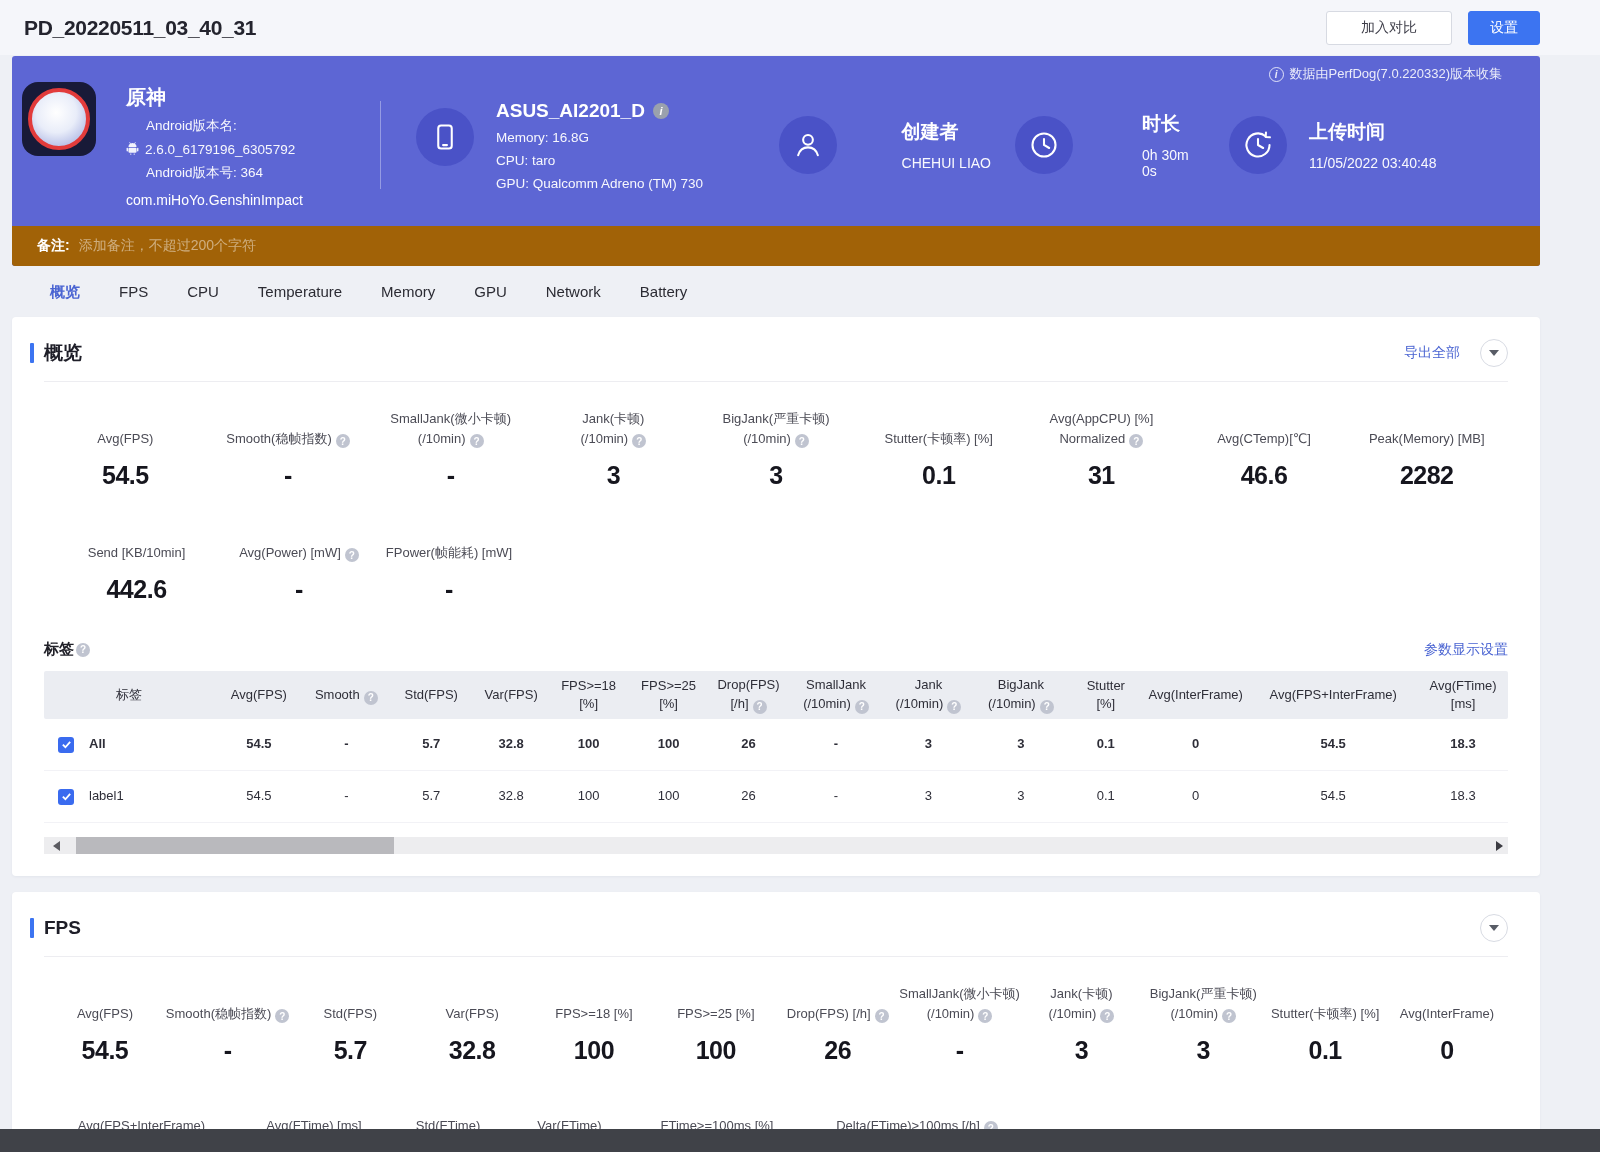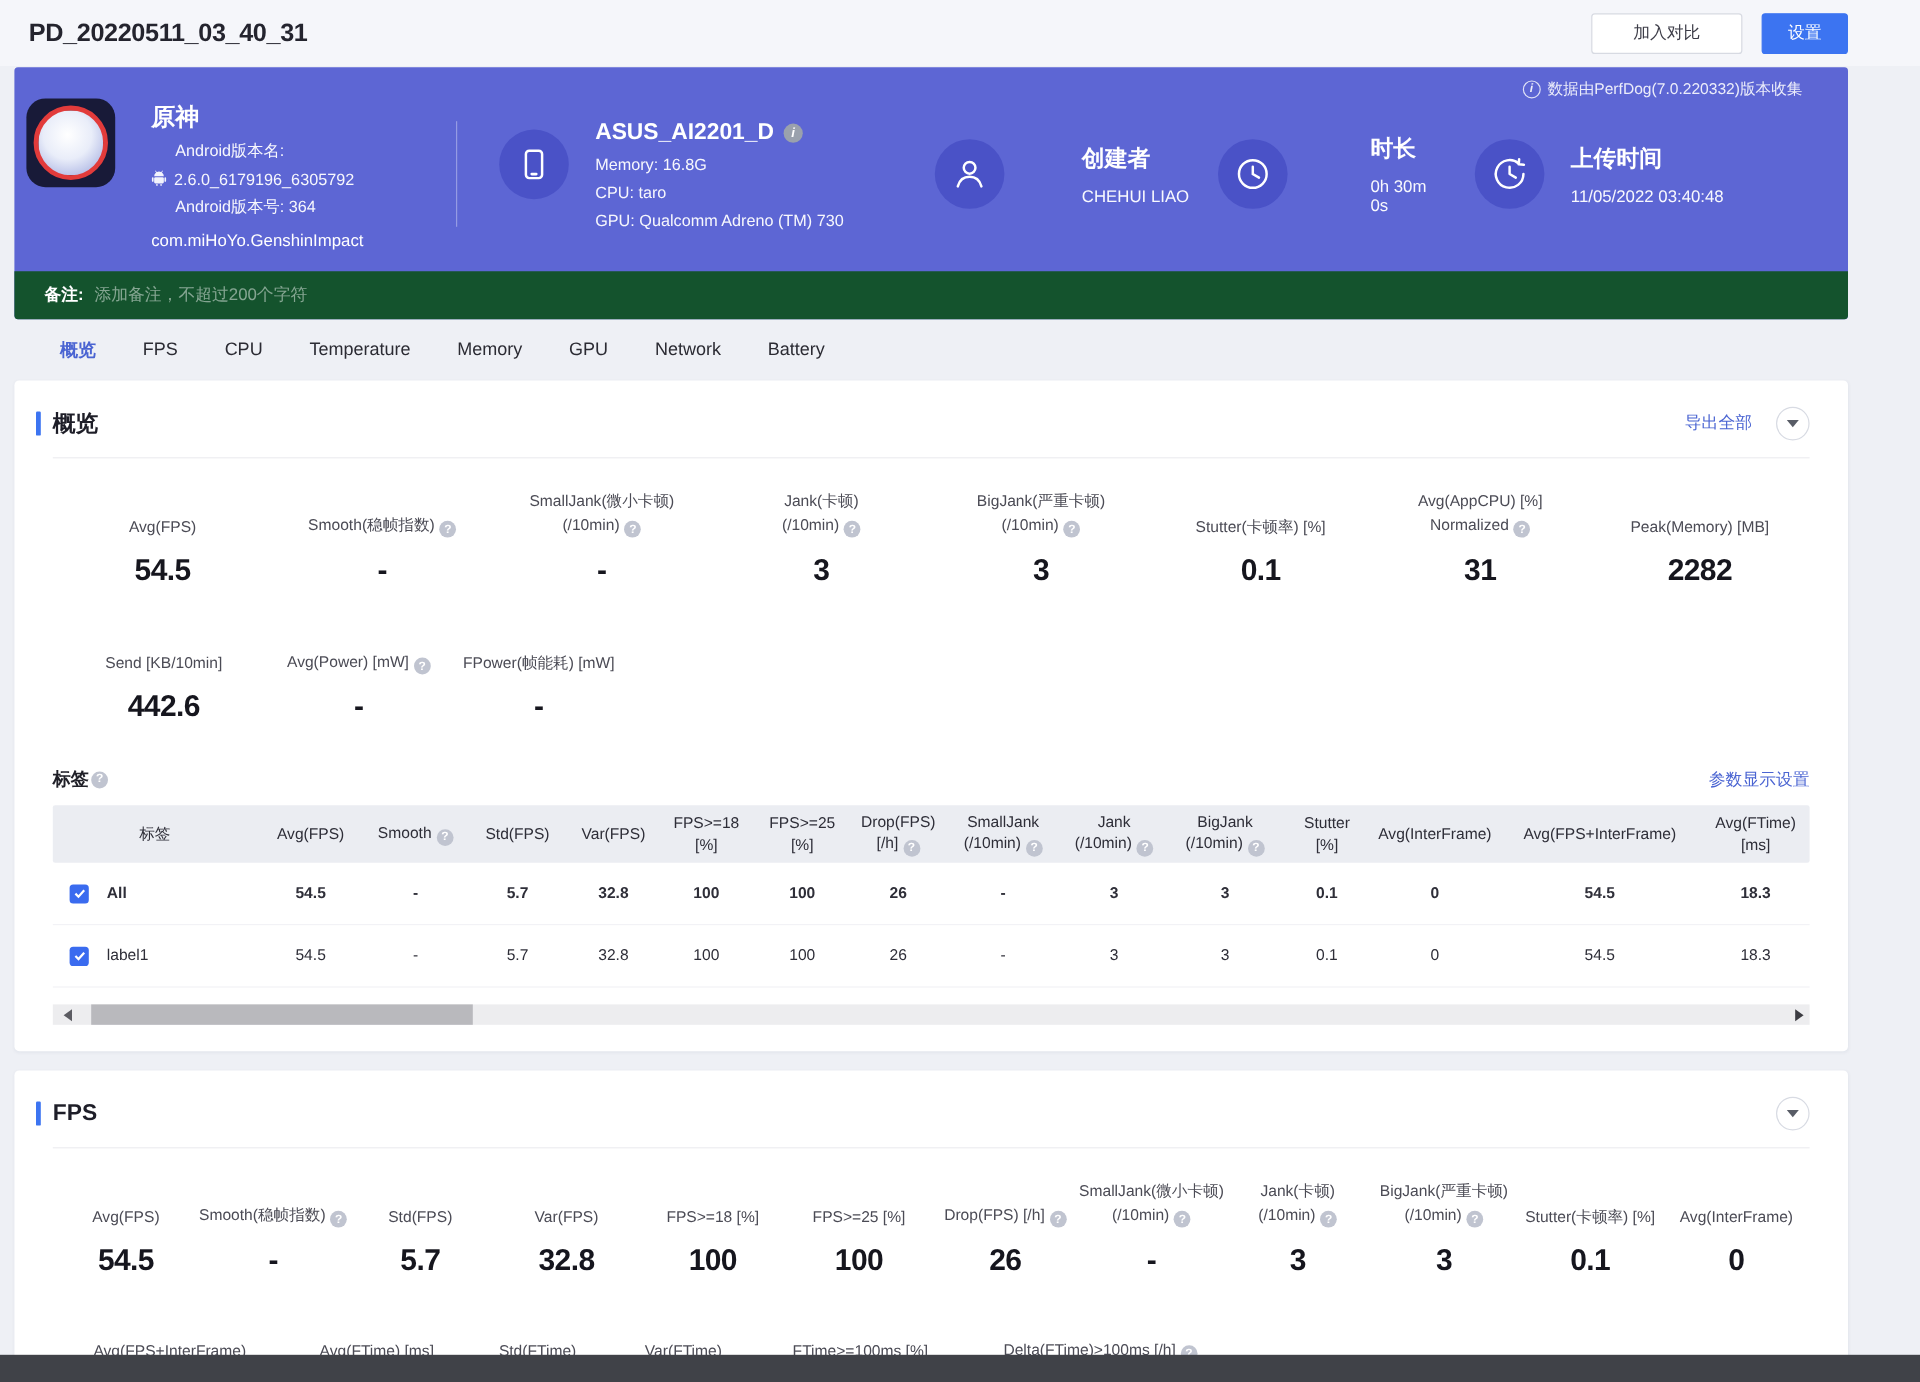--- a/index.html
+++ b/index.html
@@ -34,21 +34,21 @@
   .info-block { display:flex; align-items:center; }
   .blk-device { width:335px; margin-right:28px; align-items:flex-start; }
   .blk-device .circle-ic { margin-top:8px; }
   .blk-creator { width:212px; margin-right:24px;justify-content:space-between; }
   .blk-duration { width:192px; margin-right:22px;gap:47px; }
   .blk-text { margin-left:22px; }
   .blk-title { font-size:19px; font-weight:bold; display:flex; align-items:center; gap:8px; }
   .blk-sub { font-size:13.5px; margin-top:8px; color:rgba(255,255,255,.95); }
   .blk-value { font-size:14px; margin-top:10px; color:rgba(255,255,255,.96); }
   .i-circle { width:16px; height:16px; border-radius:50%; background:#9aa1ad; color:#fff; font-size:11px; font-style:italic; font-weight:bold; display:inline-flex; align-items:center; justify-content:center; }
-  .banner-note { background:#14532d; border-radius:0 0 3px 3px; padding:11px 25px; font-size:14px; display:flex; gap:9px; align-items:center; }
+  .banner-note { background:#a16207; border-radius:0 0 3px 3px; padding:11px 25px; font-size:14px; display:flex; gap:9px; align-items:center; }
   .note-label { font-weight:bold; }
   .note-placeholder { color:rgba(255,255,255,.48); }
 
   
   .tabs { display:flex; gap:39px; padding:17px 0 15px 38px; font-size:15px; color:#2b2b33; }
   .tab { cursor:pointer; }
   .tab.active { color:#4a64d2; font-weight:bold; }
 
   
   .card { background:#fff; border-radius:4px; padding:18px 32px 22px; box-shadow:0 1px 3px rgba(20,30,70,.05); }
@@ -315,20 +315,27 @@
 
 
         <div class="metric">
           <div class="m-label">
             <span class="m-line"><span>Avg(AppCPU) [%]</span></span>
             <span class="m-line"><span>Normalized</span><span class="q">?</span></span>
           </div>
           <div class="m-value">31</div>
         </div>
 
+        <div class="metric">
+          <div class="m-label">
+            <span class="m-line"><span>Avg(CTemp)[℃]</span></span>
+
+          </div>
+          <div class="m-value">46.6</div>
+        </div>
 
         <div class="metric">
           <div class="m-label">
             <span class="m-line"><span>Peak(Memory) [MB]</span></span>
 
           </div>
           <div class="m-value">2282</div>
         </div>
       </div>
 

